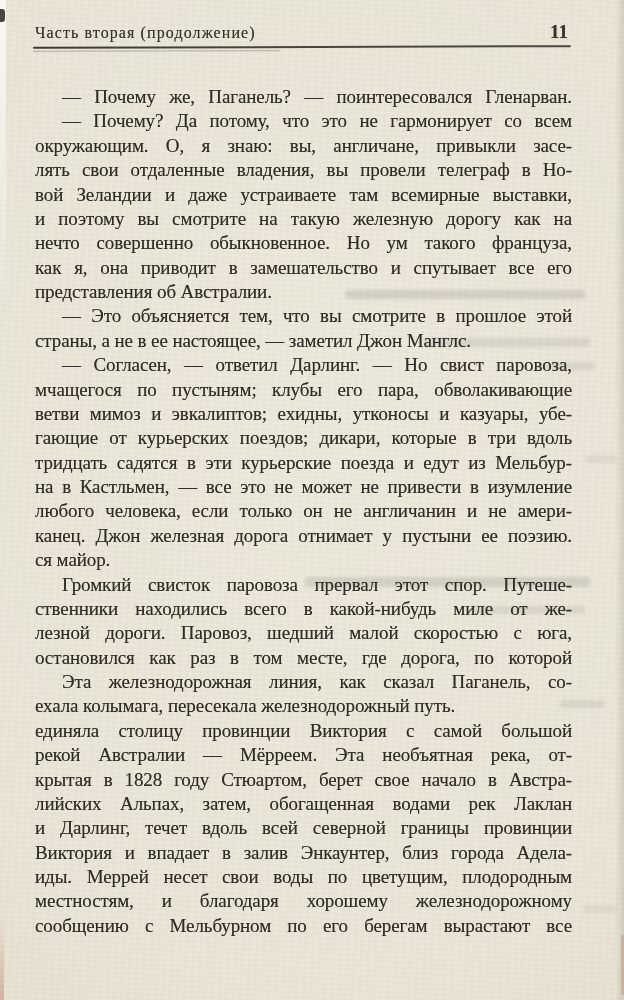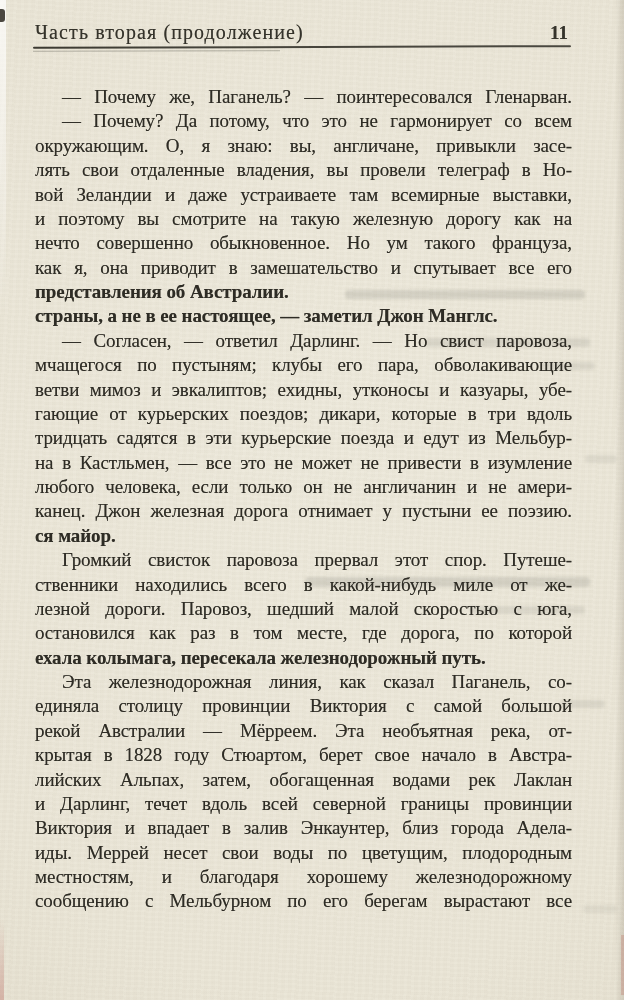--- a/index.html
+++ b/index.html
@@ -23,21 +23,21 @@
       repeating-linear-gradient(3deg, rgba(255,255,255,0.03) 0 2px, rgba(120,115,100,0.02) 2px 5px),
       repeating-linear-gradient(93deg, rgba(255,255,255,0.02) 0 3px, rgba(120,115,100,0.02) 3px 7px);
   }
   .running-head {
     position: absolute;
     left: 35px; top: 21px; width: 537px;
     display: flex; justify-content: space-between; align-items: baseline;
     color: #35332b;
   }
   .running-title {
-    font-size: 20px;
+    font-size: 16px;
     letter-spacing: 1.1px;
     text-shadow: 0 0 0.5px rgba(53,51,43,0.55);
   }
   .page-number {
     font-size: 19px;
     padding-right: 4px;
     text-shadow: 0 0 0.5px rgba(53,51,43,0.55);
     font-weight: bold;
   }
   .head-rule {
@@ -62,21 +62,21 @@
     text-shadow: 0 0 0.5px rgba(46,44,37,0.5);
     letter-spacing: -0.1px;
   }
   .line {
     text-align: justify;
     text-align-last: justify;
     height: 24.39px;
     overflow: hidden;
   }
   .line.first { text-indent: 27px; }
-  .line.last  { text-align-last: left; font-weight: bold; }
+  .line.last  { text-align-last: left; }
   
   .artifact { position: absolute; pointer-events: none; }
   .edge-left-white {
     left: 0; top: 0; width: 6px; height: 340px;
     background: linear-gradient(180deg, rgba(255,255,255,0.75), rgba(255,255,255,0.0) 92%);
   }
   .speck-top-left {
     left: 0; top: 9px; width: 5px; height: 13px;
     background: #4b4740; border-radius: 0 3px 3px 0;
     filter: blur(0.4px);
@@ -134,36 +134,37 @@
   <div class="page-body" style="color: rgb(46, 44, 37);">
       <div class="line first">— Почему же, Паганель? — поинтересовался Гленарван.</div>
       <div class="line first">— Почему? Да потому, что это не гармонирует со всем</div>
       <div class="line">окружающим. О, я знаю: вы, англичане, привыкли засе-</div>
       <div class="line">лять свои отдаленные владения, вы провели телеграф в Но-</div>
       <div class="line">вой Зеландии и даже устраиваете там всемирные выставки,</div>
       <div class="line">и поэтому вы смотрите на такую железную дорогу как на</div>
       <div class="line">нечто совершенно обыкновенное. Но ум такого француза,</div>
       <div class="line">как я, она приводит в замешательство и спутывает все его</div>
       <div class="line last">представления об Австралии.</div>
+      <div class="line first">— Это объясняется тем, что вы смотрите в прошлое этой</div>
       <div class="line last">страны, а не в ее настоящее, — заметил Джон Манглс.</div>
       <div class="line first">— Согласен, — ответил Дарлинг. — Но свист паровоза,</div>
       <div class="line">мчащегося по пустыням; клубы его пара, обволакивающие</div>
       <div class="line">ветви мимоз и эвкалиптов; ехидны, утконосы и казуары, убе-</div>
       <div class="line">гающие от курьерских поездов; дикари, которые в три вдоль</div>
       <div class="line">тридцать садятся в эти курьерские поезда и едут из Мельбур-</div>
       <div class="line">на в Кастльмен, — все это не может не привести в изумление</div>
       <div class="line">любого человека, если только он не англичанин и не амери-</div>
       <div class="line">канец. Джон железная дорога отнимает у пустыни ее поэзию.</div>
       <div class="line last">ся майор.</div>
       <div class="line first">Громкий свисток паровоза прервал этот спор. Путеше-</div>
       <div class="line">ственники находились всего в какой-нибудь миле от же-</div>
       <div class="line">лезной дороги. Паровоз, шедший малой скоростью с юга,</div>
       <div class="line">остановился как раз в том месте, где дорога, по которой</div>
+      <div class="line first">Эта железнодорожная линия, как сказал Паганель, со-</div>
       <div class="line last">ехала колымага, пересекала железнодорожный путь.</div>
-      <div class="line first">Эта железнодорожная линия, как сказал Паганель, со-</div>
       <div class="line">единяла столицу провинции Виктория с самой большой</div>
       <div class="line">рекой Австралии — Мёрреем. Эта необъятная река, от-</div>
       <div class="line">крытая в 1828 году Стюартом, берет свое начало в Австра-</div>
       <div class="line">лийских Альпах, затем, обогащенная водами рек Лаклан</div>
       <div class="line">и Дарлинг, течет вдоль всей северной границы провинции</div>
       <div class="line">Виктория и впадает в залив Энкаунтер, близ города Адела-</div>
       <div class="line">иды. Меррей несет свои воды по цветущим, плодородным</div>
       <div class="line">местностям, и благодаря хорошему железнодорожному</div>
       <div class="line">сообщению с Мельбурном по его берегам вырастают все</div>
     </div>

